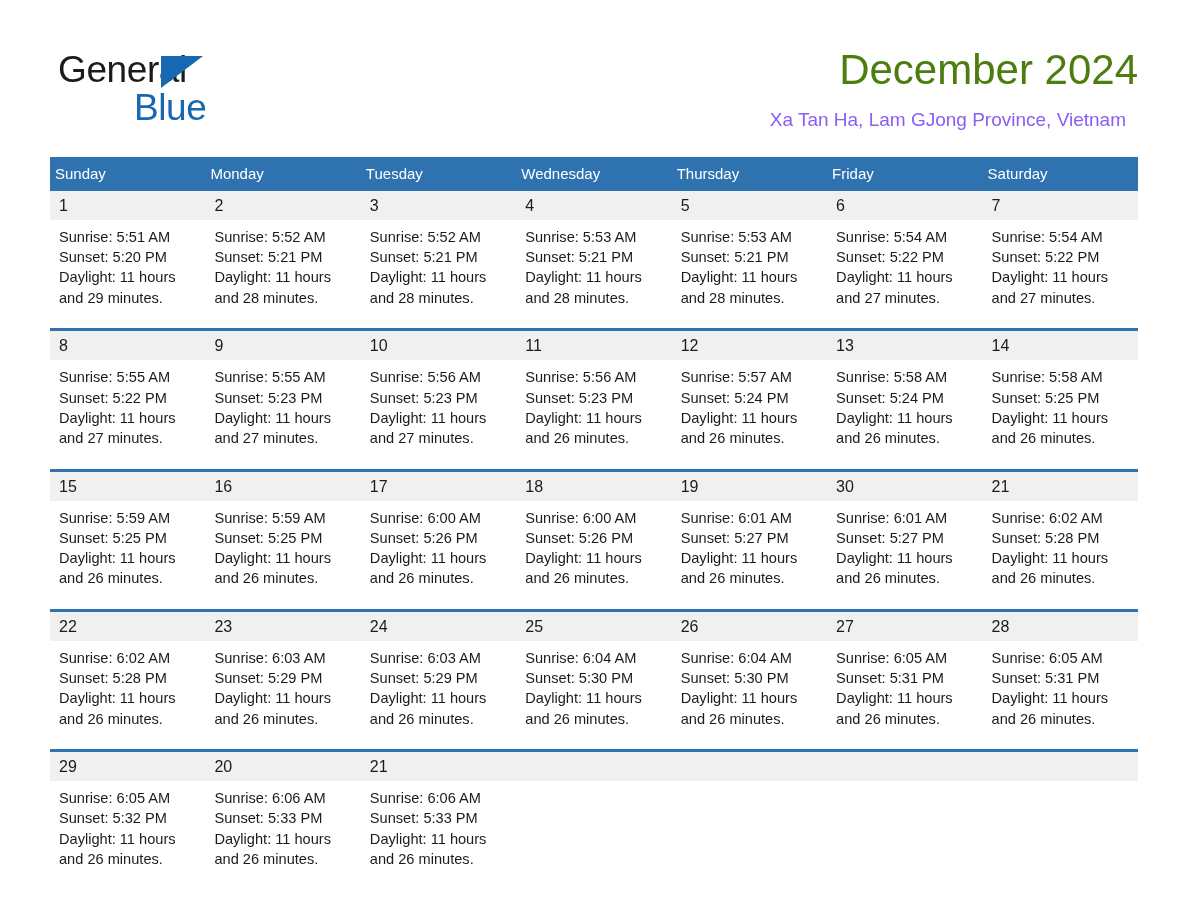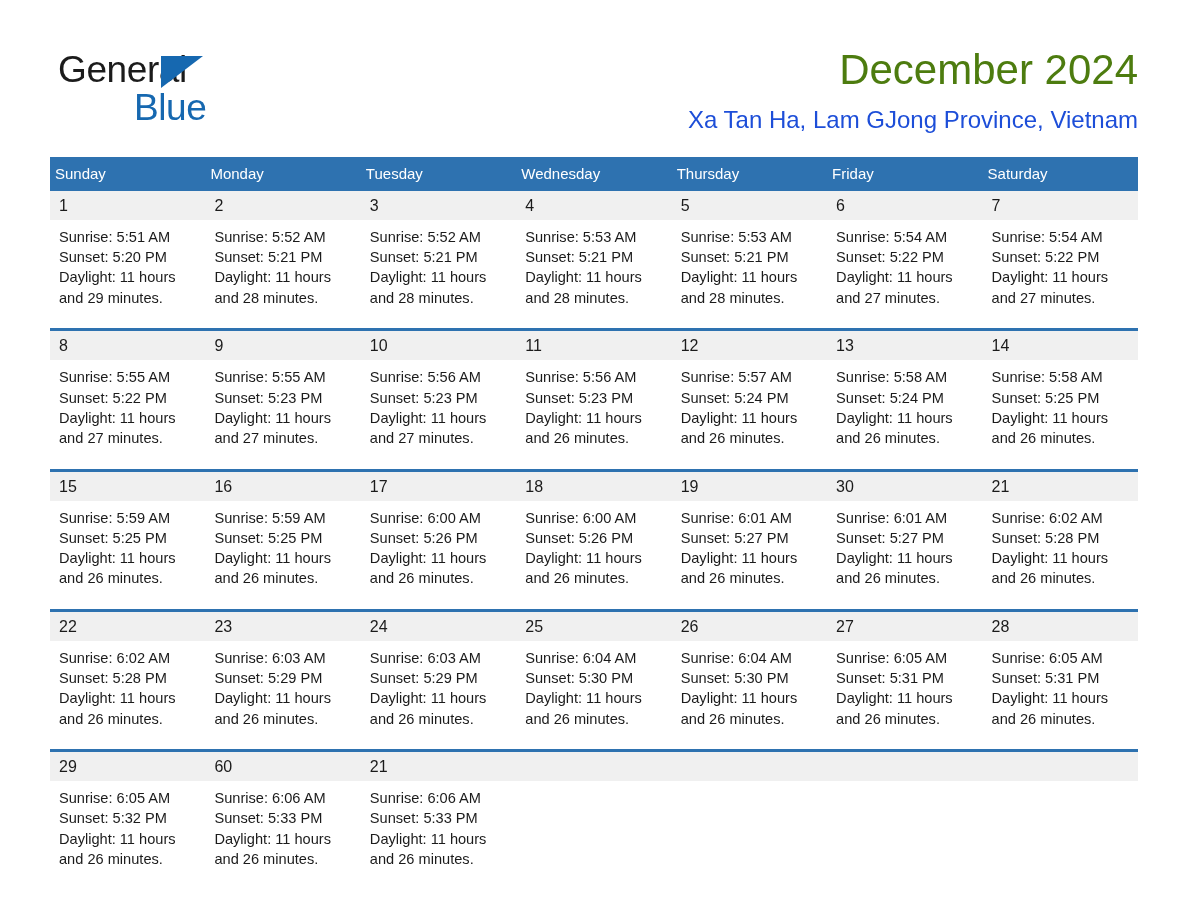--- a/index.html
+++ b/index.html
@@ -40,23 +40,23 @@
     color: #1668b0; letter-spacing: -0.4px;
     font-weight: 400;
   }
   .title {
     position: absolute; right: 0; top: 0;
     font-size: 42px; line-height: 52px;
     color: #4d7c0f; font-weight: 400;
     text-align: right; white-space: nowrap;
   }
   .subtitle {
-    position: absolute; right: 0; top: 60px;
-    font-size: 24px; line-height: 32px;
-    color: #1d4ed8; font-weight: 400;
+    position: absolute; right: 12px; top: 60px;
+    font-size: 19px; line-height: 32px;
+    color: #8b5cf6; font-weight: 400;
     text-align: right; white-space: nowrap;
   }
 
   
   .calendar {
     position: absolute;
     left: 50px; top: 157px;
     width: 1088px;
     border-collapse: collapse;
     table-layout: fixed;
@@ -425,21 +425,21 @@
           <td>
             <div class="daynum">29</div>
             <div class="details">
               <div>Sunrise: 6:05 AM</div>
               <div>Sunset: 5:32 PM</div>
               <div>Daylight: 11 hours</div>
               <div>and 26 minutes.</div>
             </div>
           </td>
           <td>
-            <div class="daynum">60</div>
+            <div class="daynum">20</div>
             <div class="details">
               <div>Sunrise: 6:06 AM</div>
               <div>Sunset: 5:33 PM</div>
               <div>Daylight: 11 hours</div>
               <div>and 26 minutes.</div>
             </div>
           </td>
           <td>
             <div class="daynum">21</div>
             <div class="details">

